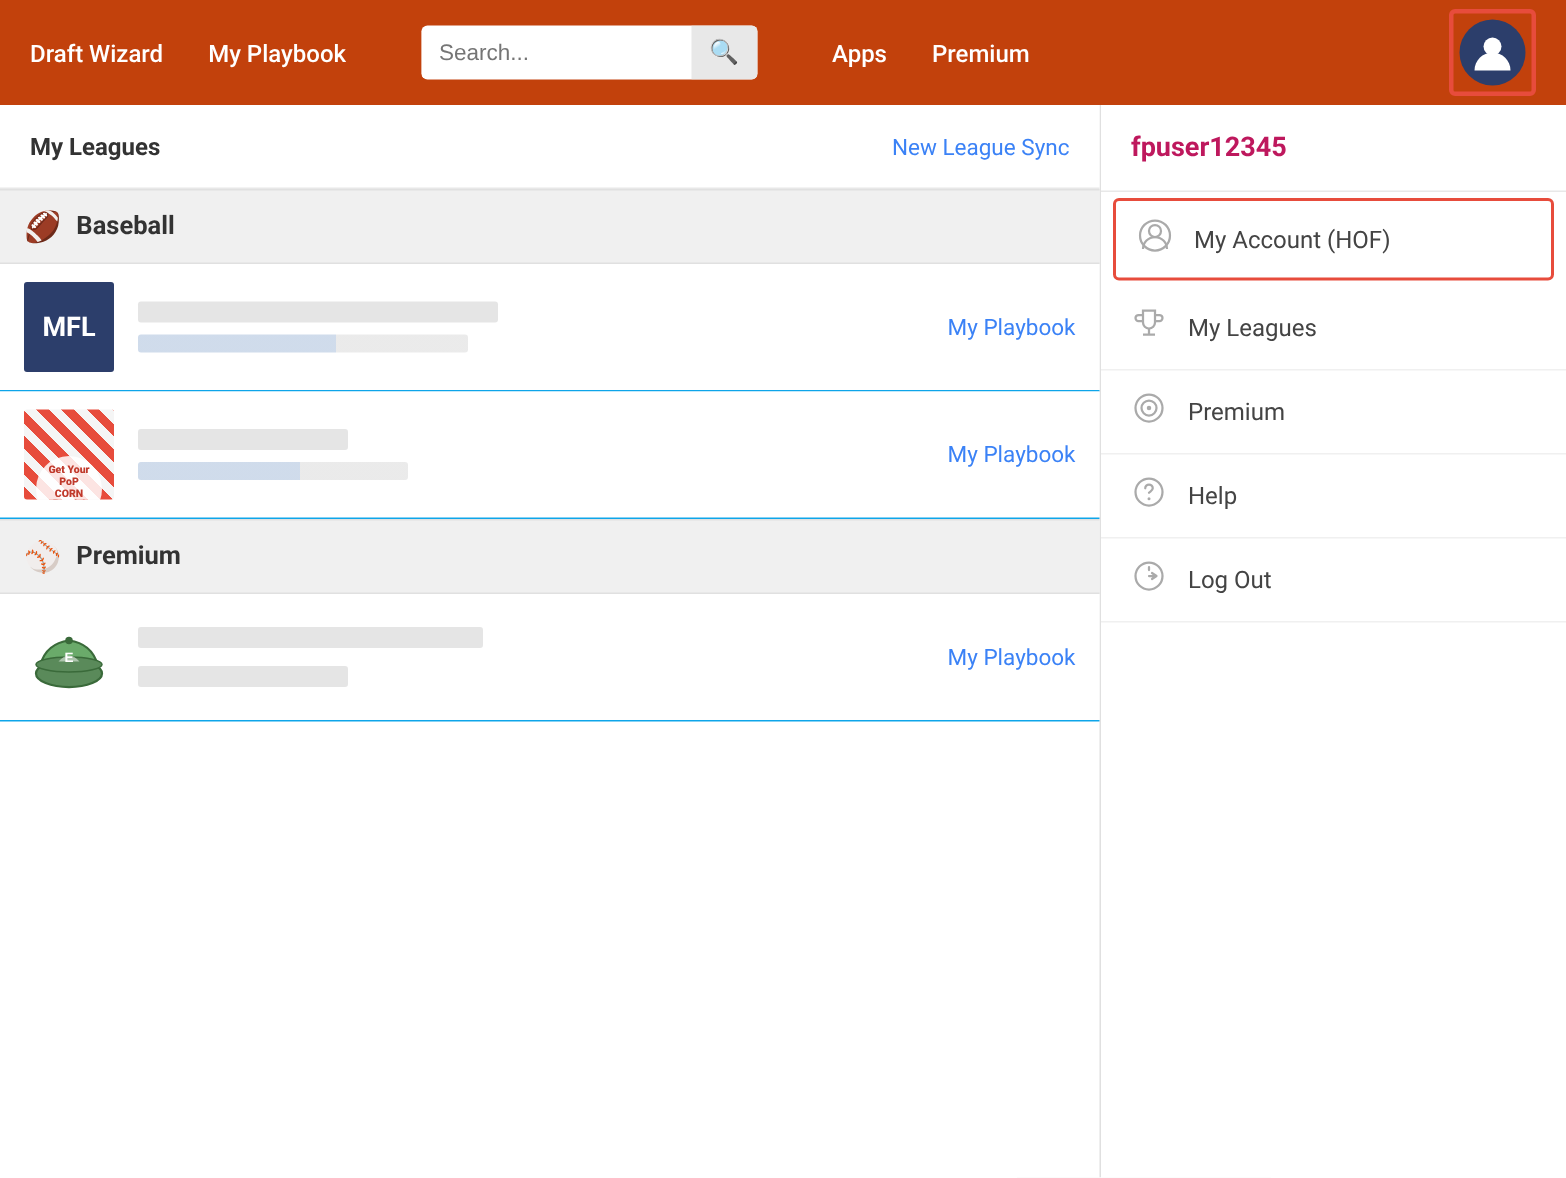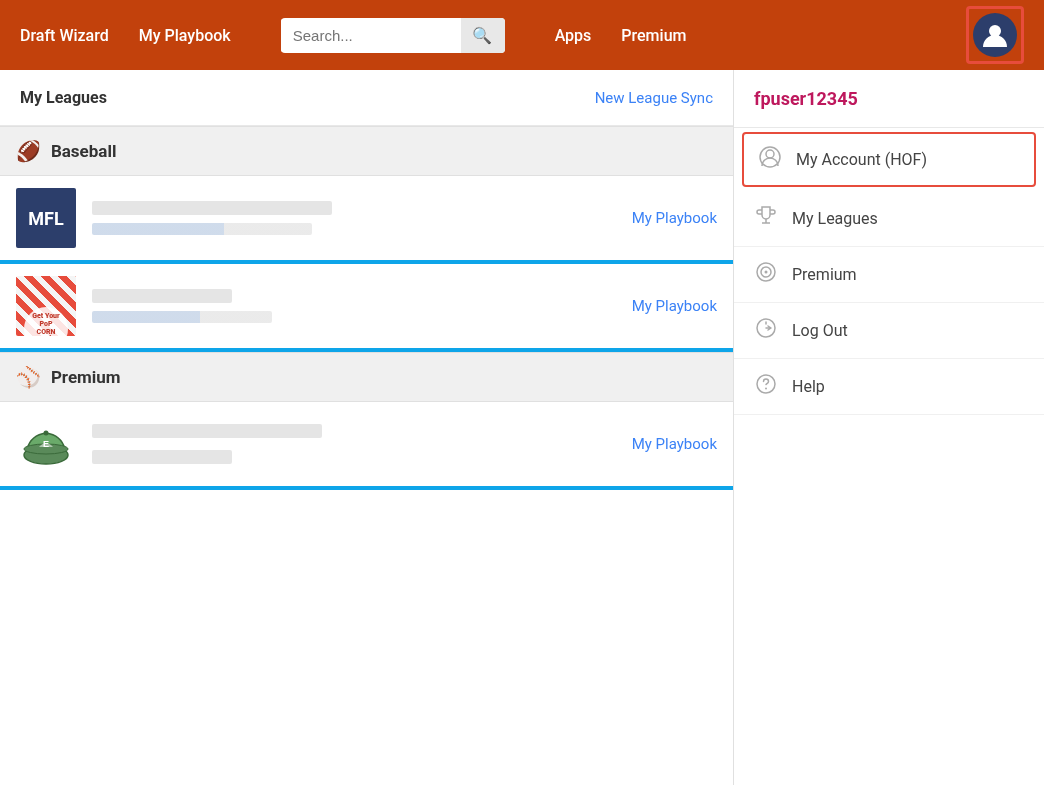--- a/index.html
+++ b/index.html
@@ -126,21 +126,21 @@
       font-size: 17px;
       font-weight: 700;
       color: #333;
     }
 
     
     .league-item {
       display: flex;
       align-items: center;
       padding: 12px 16px;
-      border-bottom: 4px solid #0ea5e9;
+      border-bottom: 1px solid #0ea5e9;
       background: #fff;
       gap: 16px;
     }
     .league-logo {
       width: 60px;
       height: 60px;
       flex-shrink: 0;
       overflow: hidden;
       border-radius: 2px;
     }
@@ -395,32 +395,32 @@
         </svg>
       </span>
       <span class="menu-label">Premium</span>
     </div>
 
 
     <div class="menu-item">
       <span class="menu-icon">
         <svg width="22" height="22" viewBox="0 0 22 22" fill="none" xmlns="http://www.w3.org/2000/svg">
           <circle cx="11" cy="11" r="9" stroke="#aaa" stroke-width="1.5" fill="none"></circle>
-          <path d="M11 11l5 0M13 9l3 2-3 2" stroke="#aaa" stroke-width="1.5" stroke-linecap="round" stroke-linejoin="round"></path>
-          <path d="M11 7V5" stroke="#aaa" stroke-width="1.5" stroke-linecap="round"></path>
+          <path d="M8.5 8.5a2.5 2.5 0 015 0c0 1.5-1.5 2-2.5 3" stroke="#aaa" stroke-width="1.5" stroke-linecap="round"></path>
+          <circle cx="11" cy="15.5" r="1" fill="#aaa"></circle>
         </svg>
       </span>
-      <span class="menu-label">Log Out</span>
+      <span class="menu-label">Help</span>
     </div>
 
     <div class="menu-item">
       <span class="menu-icon">
         <svg width="22" height="22" viewBox="0 0 22 22" fill="none" xmlns="http://www.w3.org/2000/svg">
           <circle cx="11" cy="11" r="9" stroke="#aaa" stroke-width="1.5" fill="none"></circle>
-          <path d="M8.5 8.5a2.5 2.5 0 015 0c0 1.5-1.5 2-2.5 3" stroke="#aaa" stroke-width="1.5" stroke-linecap="round"></path>
-          <circle cx="11" cy="15.5" r="1" fill="#aaa"></circle>
+          <path d="M11 11l5 0M13 9l3 2-3 2" stroke="#aaa" stroke-width="1.5" stroke-linecap="round" stroke-linejoin="round"></path>
+          <path d="M11 7V5" stroke="#aaa" stroke-width="1.5" stroke-linecap="round"></path>
         </svg>
       </span>
-      <span class="menu-label">Help</span>
+      <span class="menu-label">Log Out</span>
     </div>
 
   </div>
 </div>
 
 </body></html>

